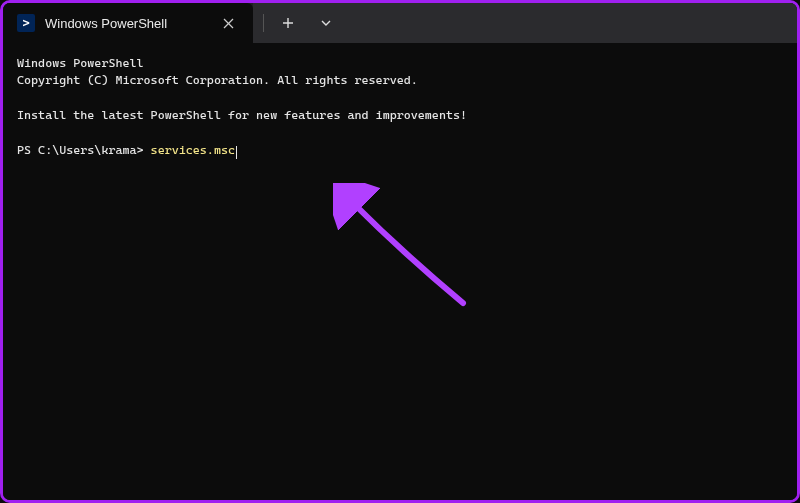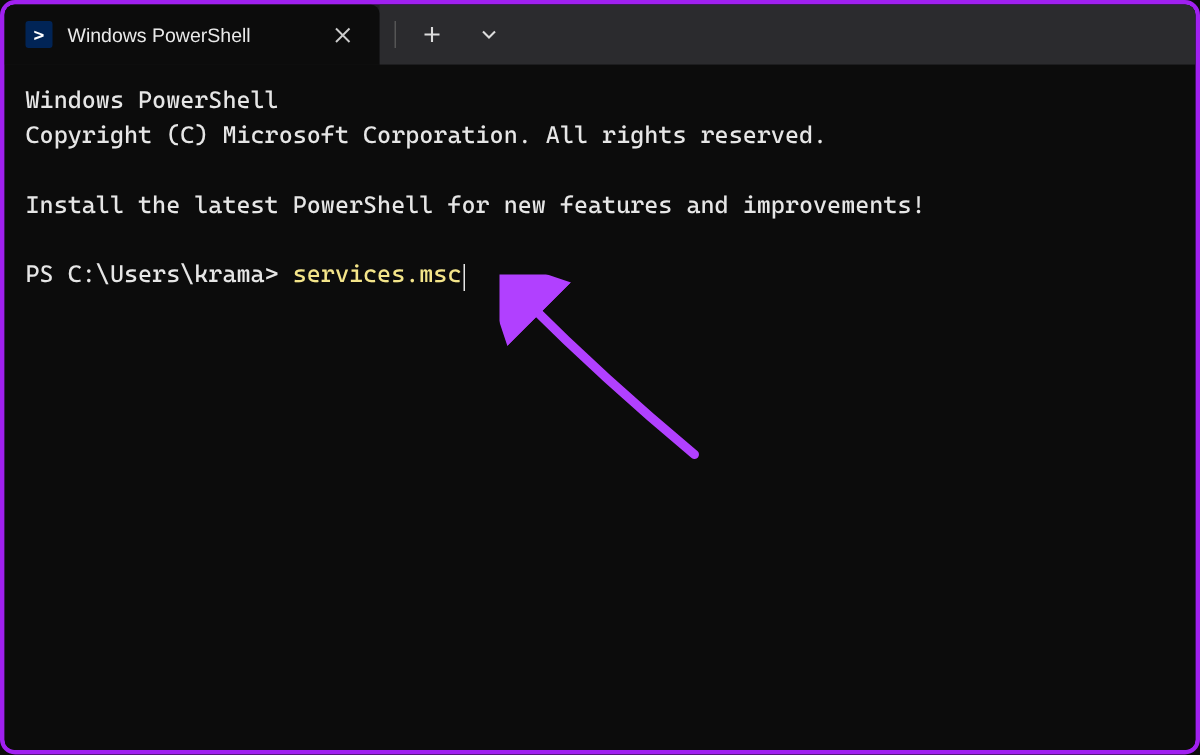--- a/index.html
+++ b/index.html
@@ -67,21 +67,21 @@
     border-radius: 4px;
     font-family: "Segoe UI", sans-serif;
   }
   .divider {
     width: 1px; height: 18px; background: #555;
     margin: 0 2px;
   }
   .terminal {
     padding: 12px 14px;
     color: #e6e6e6;
-    font-size: 16px;
+    font-size: 12px;
     line-height: 1.45;
     white-space: pre;
     background: #0c0c0c;
     height: calc(100% - 40px);
   }
   .prompt-line { display: inline; }
   .command { color: #f4e58a; }
   .cursor {
     display: inline-block;
     width: 1.5px;

